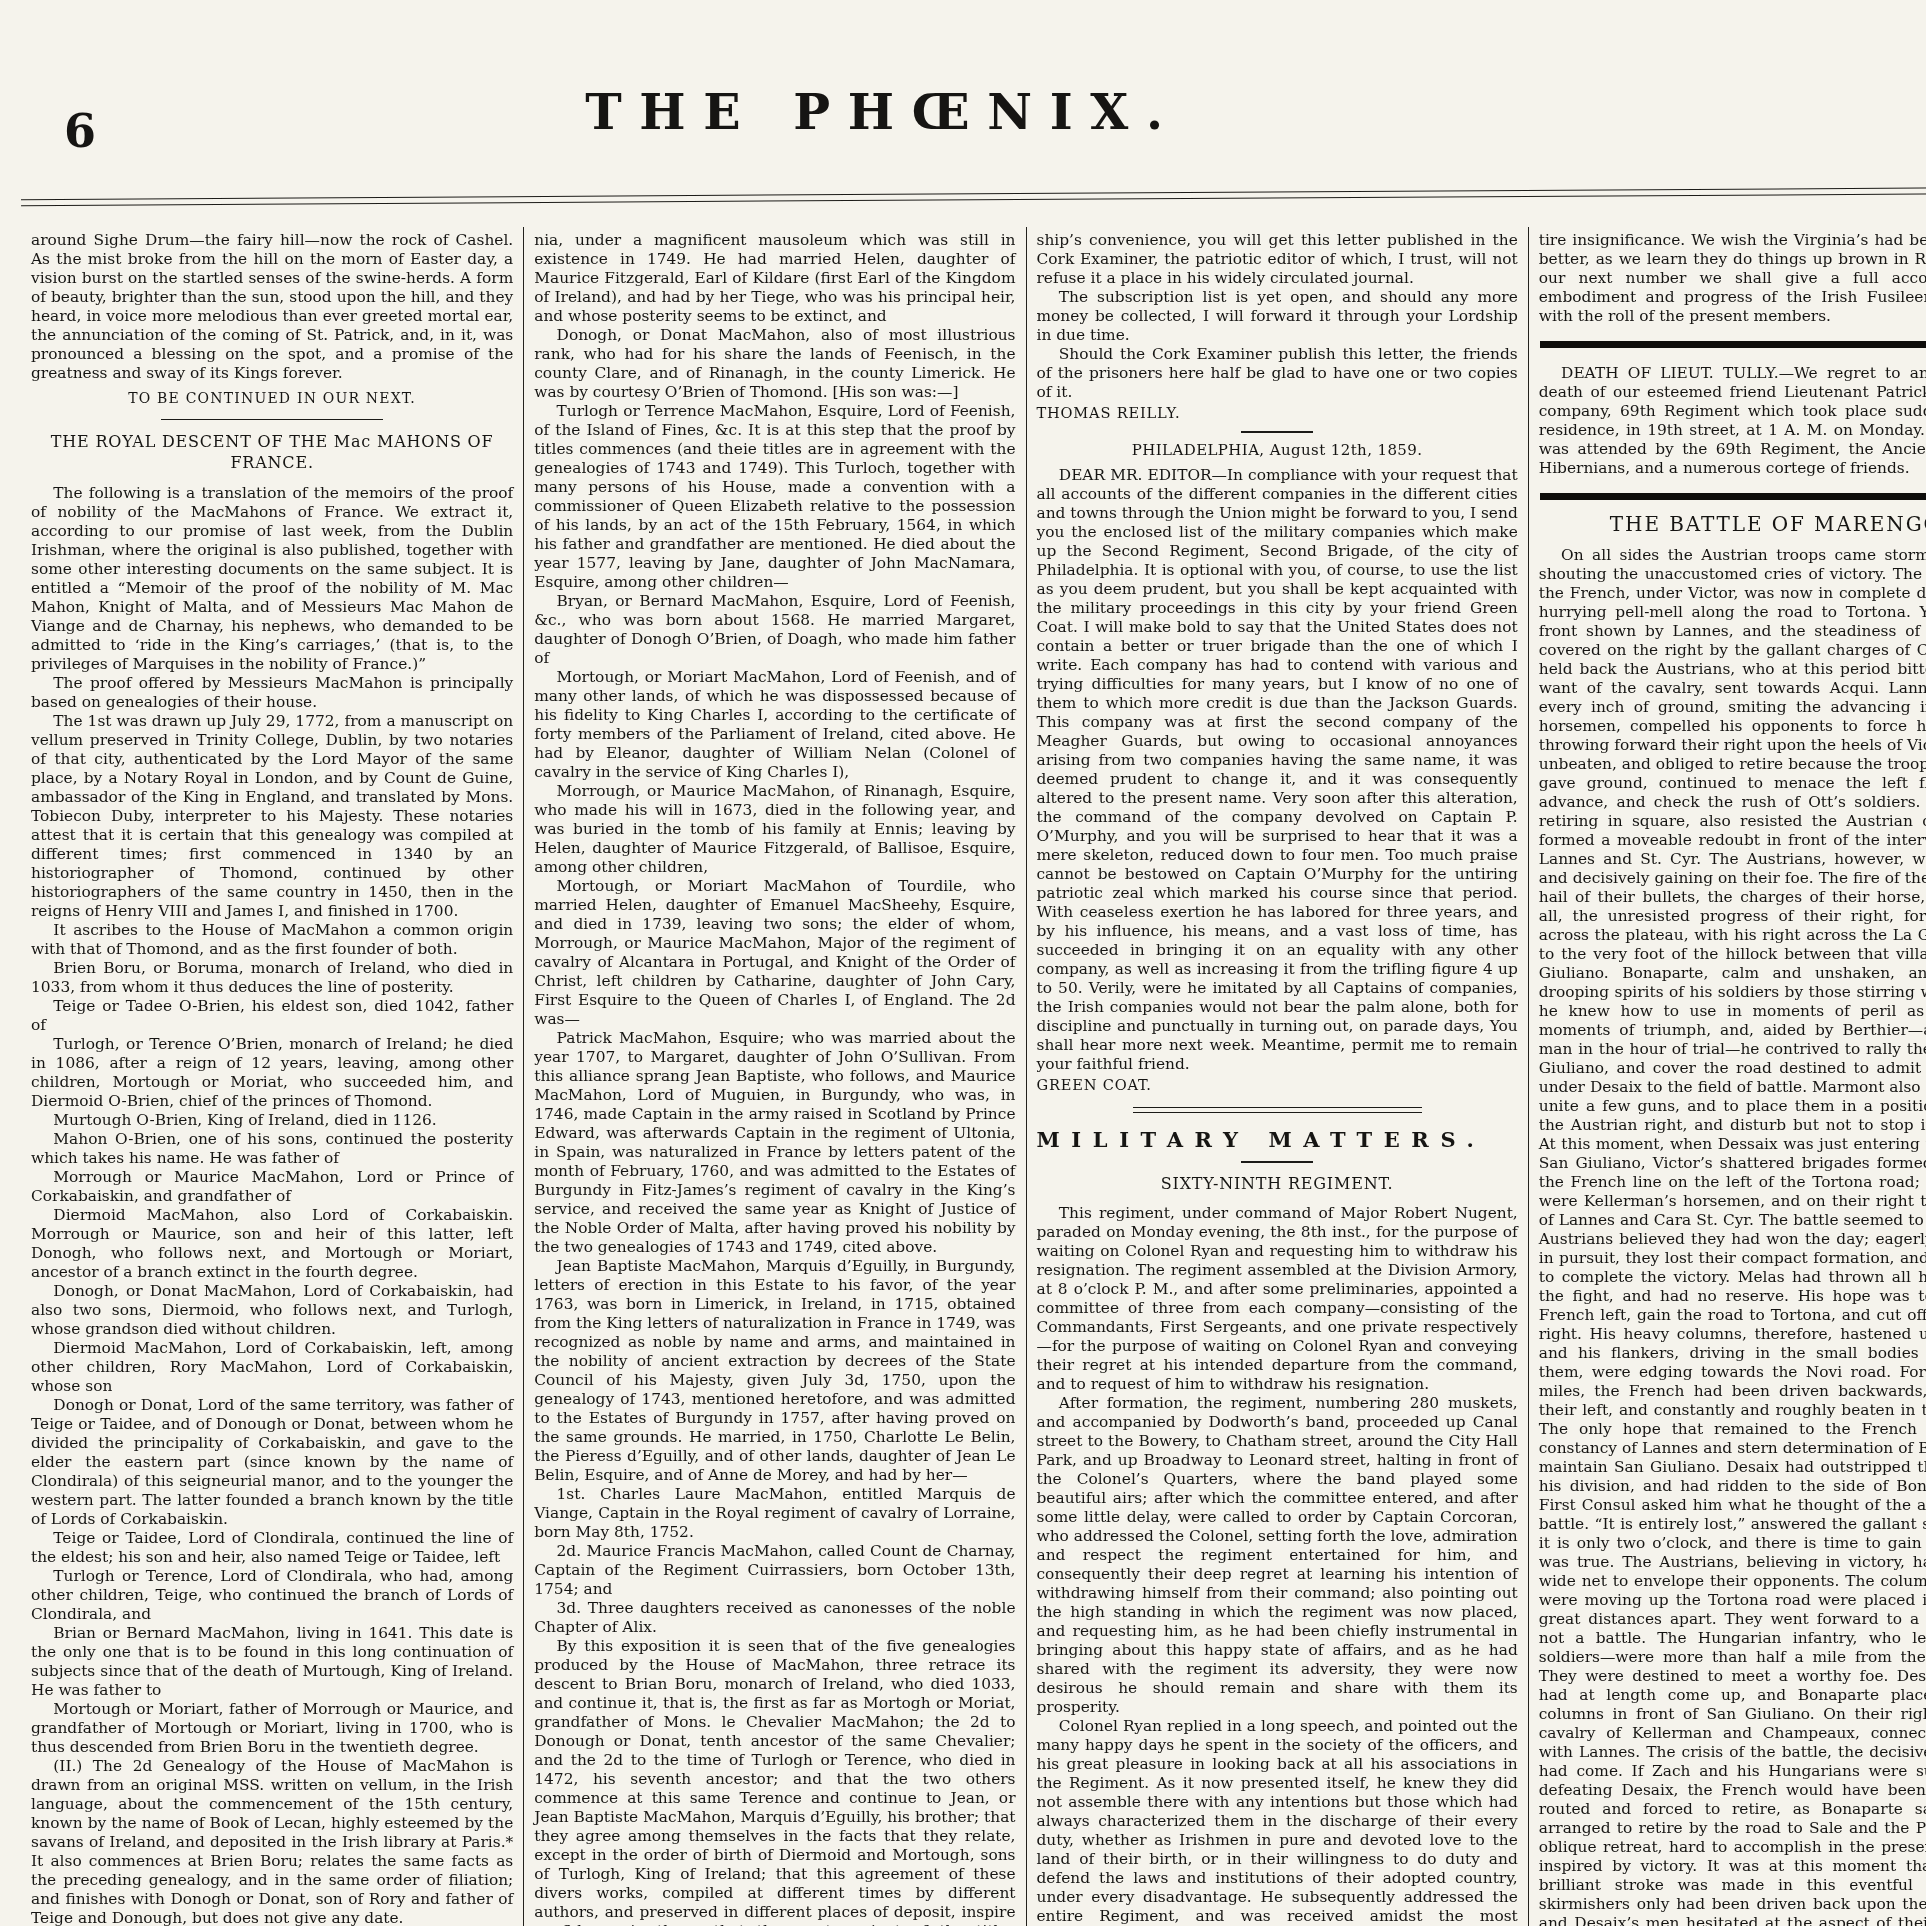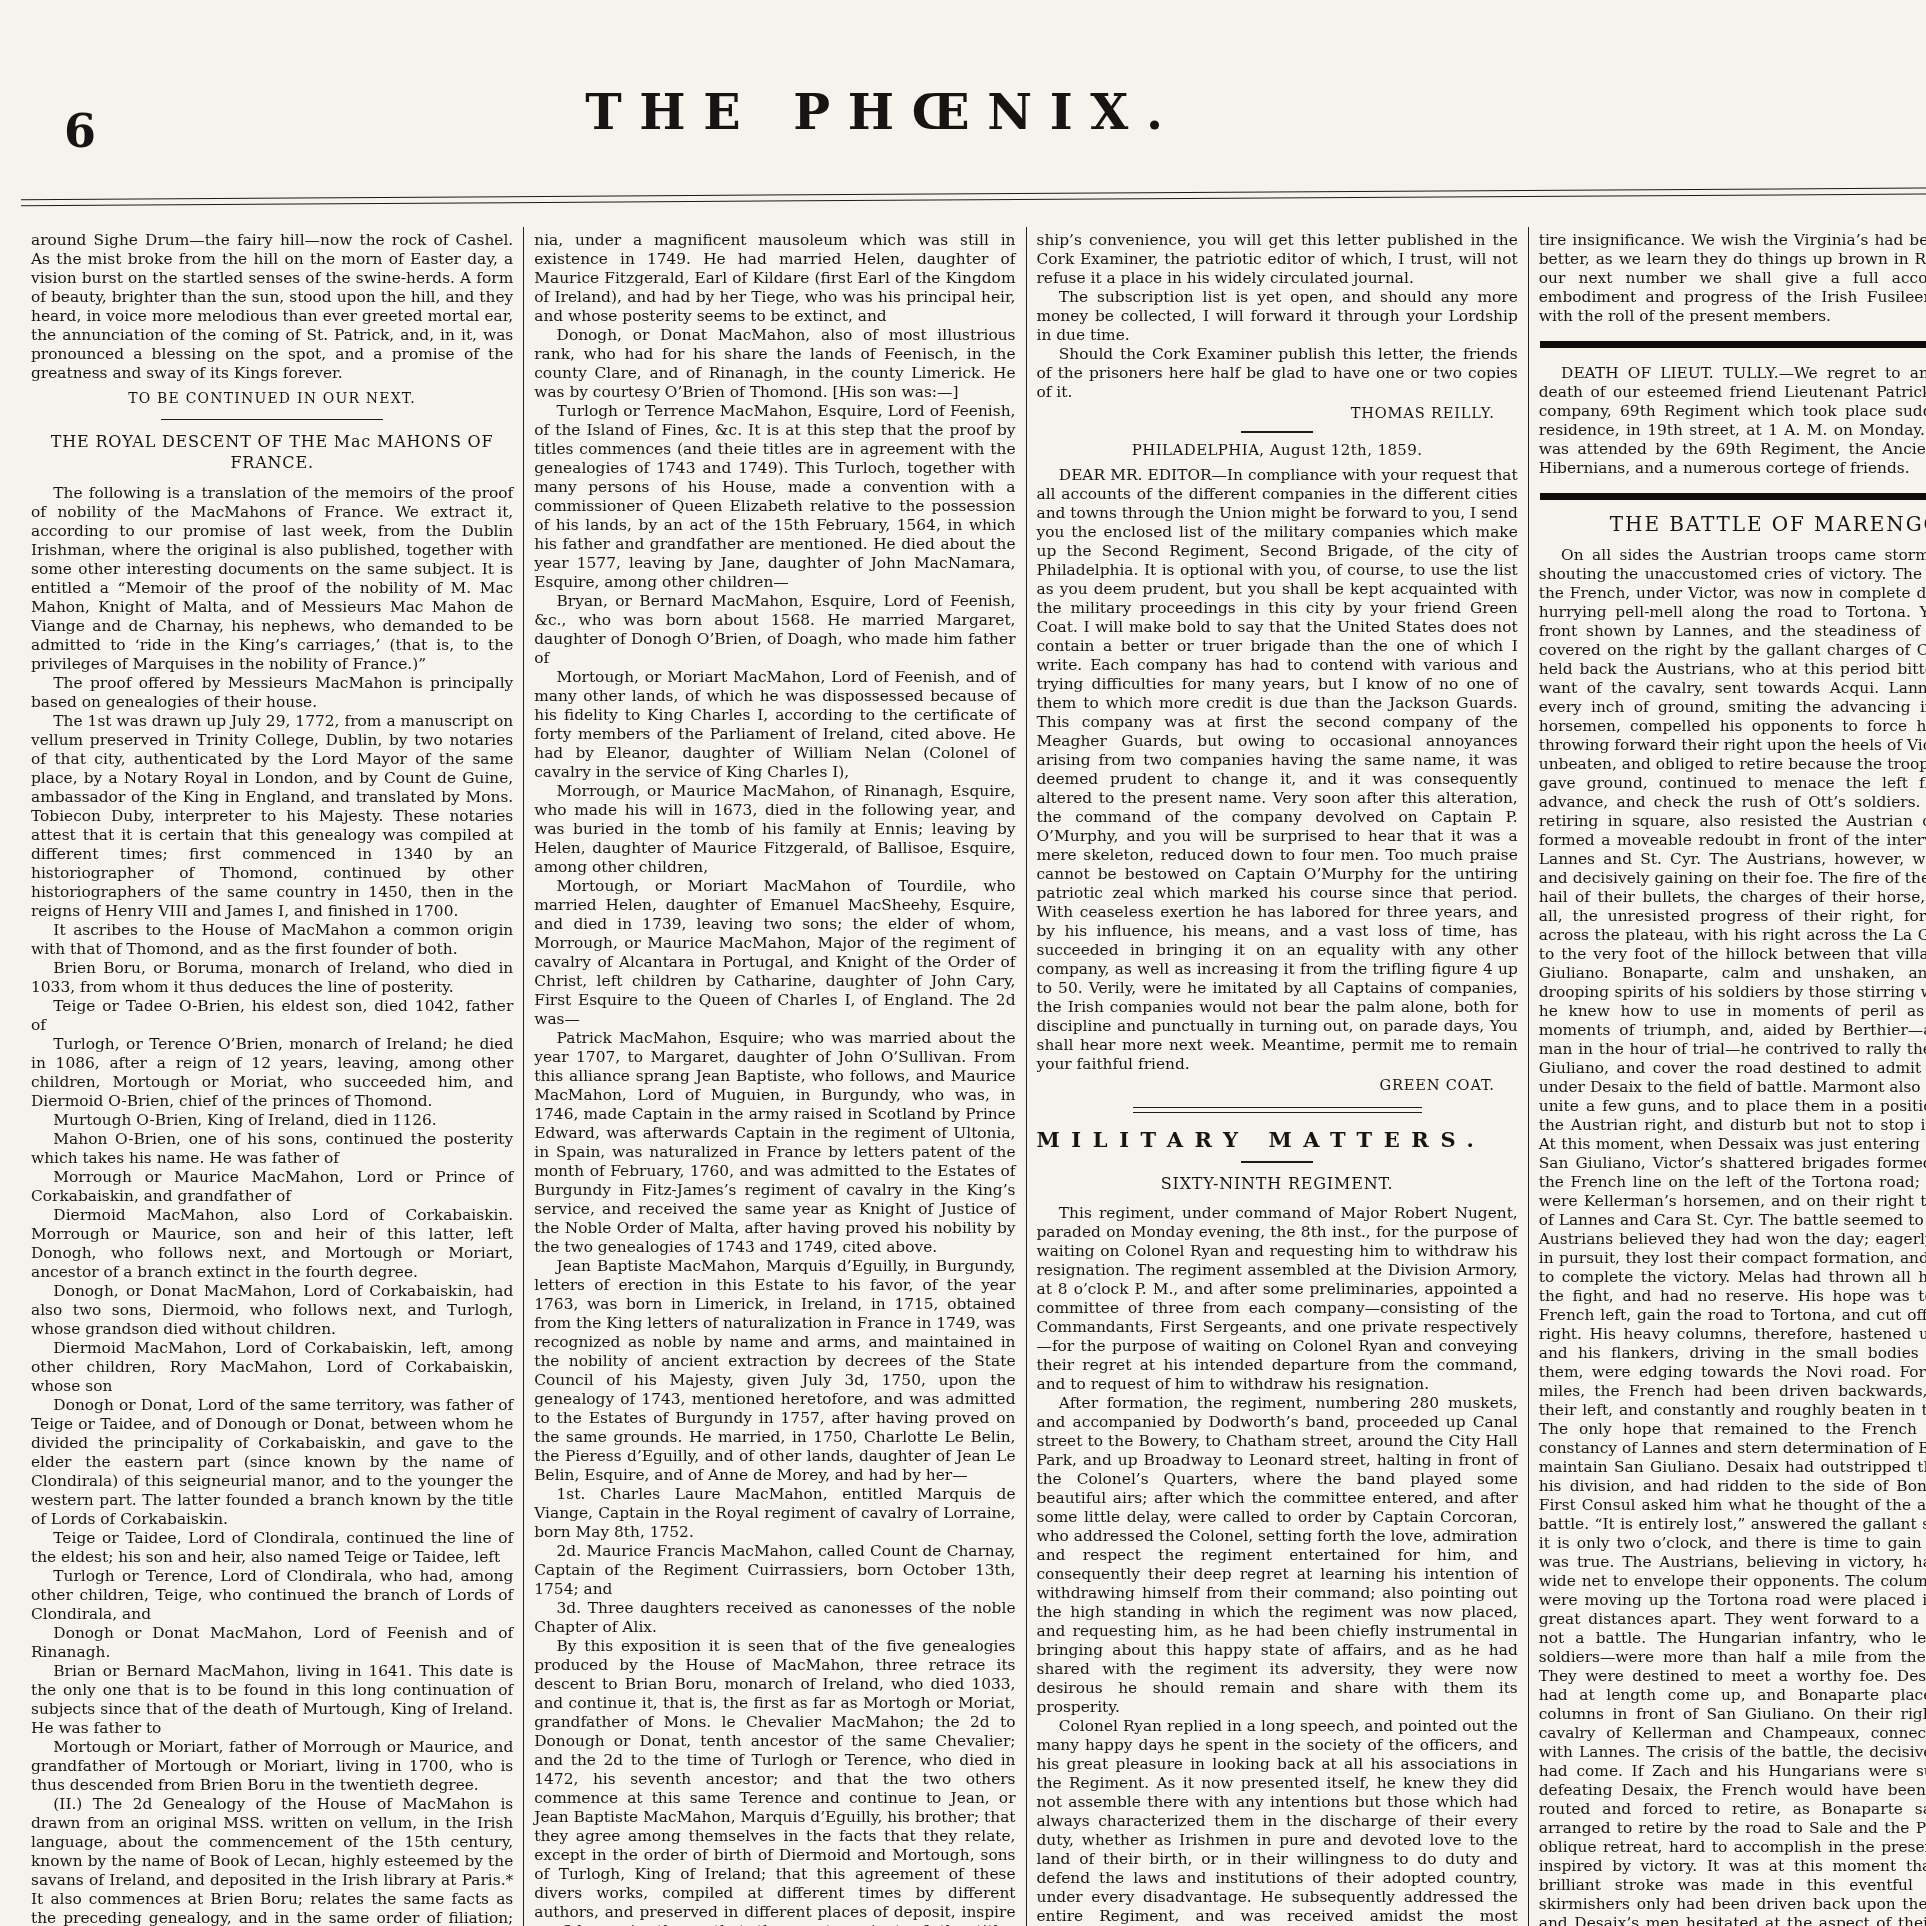--- a/index.html
+++ b/index.html
@@ -38,21 +38,21 @@
     overflow:hidden;
     font-size:15.4px;line-height:19px;
   }
   .col + .col{border-left:1.5px solid #23211d;}
   
   .blk{margin:0;}
   .b {text-indent:22.3px;text-align:justify;}
   .bn{text-indent:0;text-align:justify;}
   .c {text-align:center;font-size:14px;letter-spacing:1.2px;margin:6.2px 0;text-indent:0;}
   .dl{text-align:center;font-size:15px;letter-spacing:0.4px;margin:5.4px 0;text-indent:0;}
-  .sig{text-align:right;padding-right:23px;margin:1.5px 0 7px;text-indent:0;font-size:14.6px;letter-spacing:0.8px;}
+  .sig{padding-right:23px;margin:1.5px 0 7px;text-indent:0;font-size:14.6px;letter-spacing:0.8px;}
   .h1 {text-align:center;font-size:20px;letter-spacing:1.9px;margin:15.4px 3.9px 11.6px;text-indent:0;}
   .h1w{text-align:left;font-size:21px;letter-spacing:11.6px;margin:17px 0 11.6px;text-indent:0;font-weight:bold;}
   .h2 {text-align:center;font-size:16px;letter-spacing:0.8px;margin:10px 0;text-indent:0;line-height:21.6px;}
   .sq {border-top:1.2px solid #1b1a17;width:46%;margin:10.8px auto;}
   .dd {border-top:1.5px solid #1b1a17;border-bottom:1.5px solid #1b1a17;height:3.9px;width:60%;margin:13px auto 7.7px;}
   .sr {border-top:2.3px solid #1b1a17;width:15%;margin:8.5px auto;}
   .tk {height:7px;background:#0e0d0b;margin:15.4px 0.8px;}
 </style>
 </head>
 <body>
@@ -78,21 +78,20 @@
       <p class="blk b">Turlogh, or Terence O’Brien, monarch of Ireland; he died in 1086, after a reign of 12 years, leaving, among other children, Mortough or Moriat, who succeeded him, and Diermoid O-Brien, chief of the princes of Thomond.</p>
       <p class="blk b">Murtough O-Brien, King of Ireland, died in 1126.</p>
       <p class="blk b">Mahon O-Brien, one of his sons, continued the posterity which takes his name. He was father of</p>
       <p class="blk b">Morrough or Maurice MacMahon, Lord or Prince of Corkabaiskin, and grandfather of</p>
       <p class="blk b">Diermoid MacMahon, also Lord of Corkabaiskin. Morrough or Maurice, son and heir of this latter, left Donogh, who follows next, and Mortough or Moriart, ancestor of a branch extinct in the fourth degree.</p>
       <p class="blk b">Donogh, or Donat MacMahon, Lord of Corkabaiskin, had also two sons, Diermoid, who follows next, and Turlogh, whose grandson died without children.</p>
       <p class="blk b">Diermoid MacMahon, Lord of Corkabaiskin, left, among other children, Rory MacMahon, Lord of Corkabaiskin, whose son</p>
       <p class="blk b">Donogh or Donat, Lord of the same territory, was father of Teige or Taidee, and of Donough or Donat, between whom he divided the principality of Corkabaiskin, and gave to the elder the eastern part (since known by the name of Clondirala) of this seigneurial manor, and to the younger the western part. The latter founded a branch known by the title of Lords of Corkabaiskin.</p>
       <p class="blk b">Teige or Taidee, Lord of Clondirala, continued the line of the eldest; his son and heir, also named Teige or Taidee, left</p>
       <p class="blk b">Turlogh or Terence, Lord of Clondirala, who had, among other children, Teige, who continued the branch of Lords of Clondirala, and</p>
-      <p class="blk b">Donogh or Donat MacMahon, Lord of Feenish and of Rinanagh.</p>
       <p class="blk b">Brian or Bernard MacMahon, living in 1641. This date is the only one that is to be found in this long continuation of subjects since that of the death of Murtough, King of Ireland. He was father to</p>
       <p class="blk b">Mortough or Moriart, father of Morrough or Maurice, and grandfather of Mortough or Moriart, living in 1700, who is thus descended from Brien Boru in the twentieth degree.</p>
       <p class="blk b">(II.) The 2d Genealogy of the House of MacMahon is drawn from an original MSS. written on vellum, in the Irish language, about the commencement of the 15th century, known by the name of Book of Lecan, highly esteemed by the savans of Ireland, and deposited in the Irish library at Paris.* It also commences at Brien Boru; relates the same facts as the preceding genealogy, and in the same order of filiation; and finishes with Donogh or Donat, son of Rory and father of Teige and Donough, but does not give any date.</p>
     </section>
 
   <section class="col">
     <div>
         <p class="blk bn">nia, under a magnificent mausoleum which was still in existence in 1749. He had married Helen, daughter of Maurice Fitzgerald, Earl of Kildare (first Earl of the Kingdom of Ireland), and had by her Tiege, who was his principal heir, and whose posterity seems to be extinct, and</p>
         <p class="blk b">Donogh, or Donat MacMahon, also of most illustrious rank, who had for his share the lands of Feenisch, in the county Clare, and of Rinanagh, in the county Limerick. He was by courtesy O’Brien of Thomond. [His son was:—]</p>
         <p class="blk b">Turlogh or Terrence MacMahon, Esquire, Lord of Feenish, of the Island of Fines, &amp;c. It is at this step that the proof by titles commences (and theie titles are in agreement with the genealogies of 1743 and 1749). This Turloch, together with many persons of his House, made a convention with a commissioner of Queen Elizabeth relative to the possession of his lands, by an act of the 15th February, 1564, in which his father and grandfather are mentioned. He died about the year 1577, leaving by Jane, daughter of John MacNamara, Esquire, among other children—</p>

